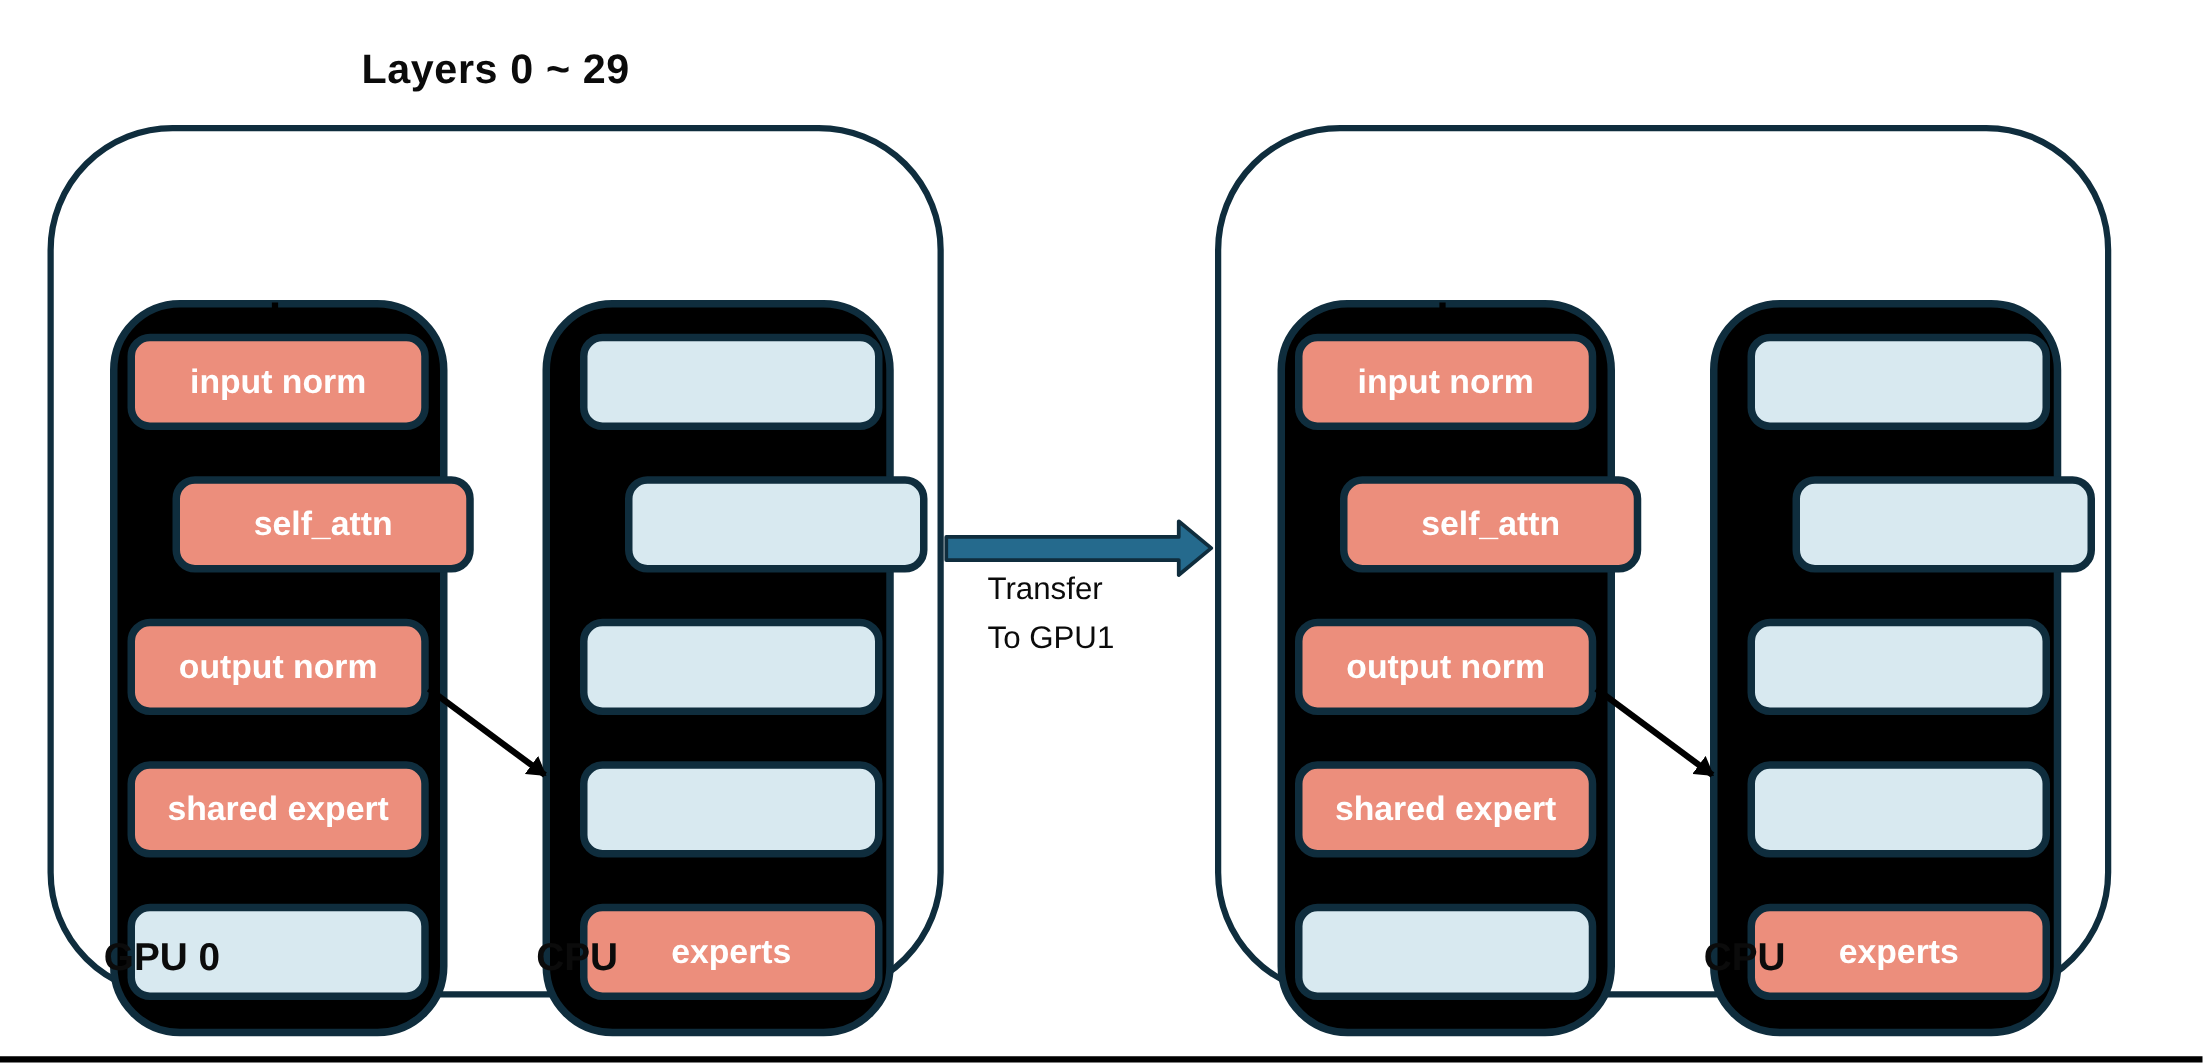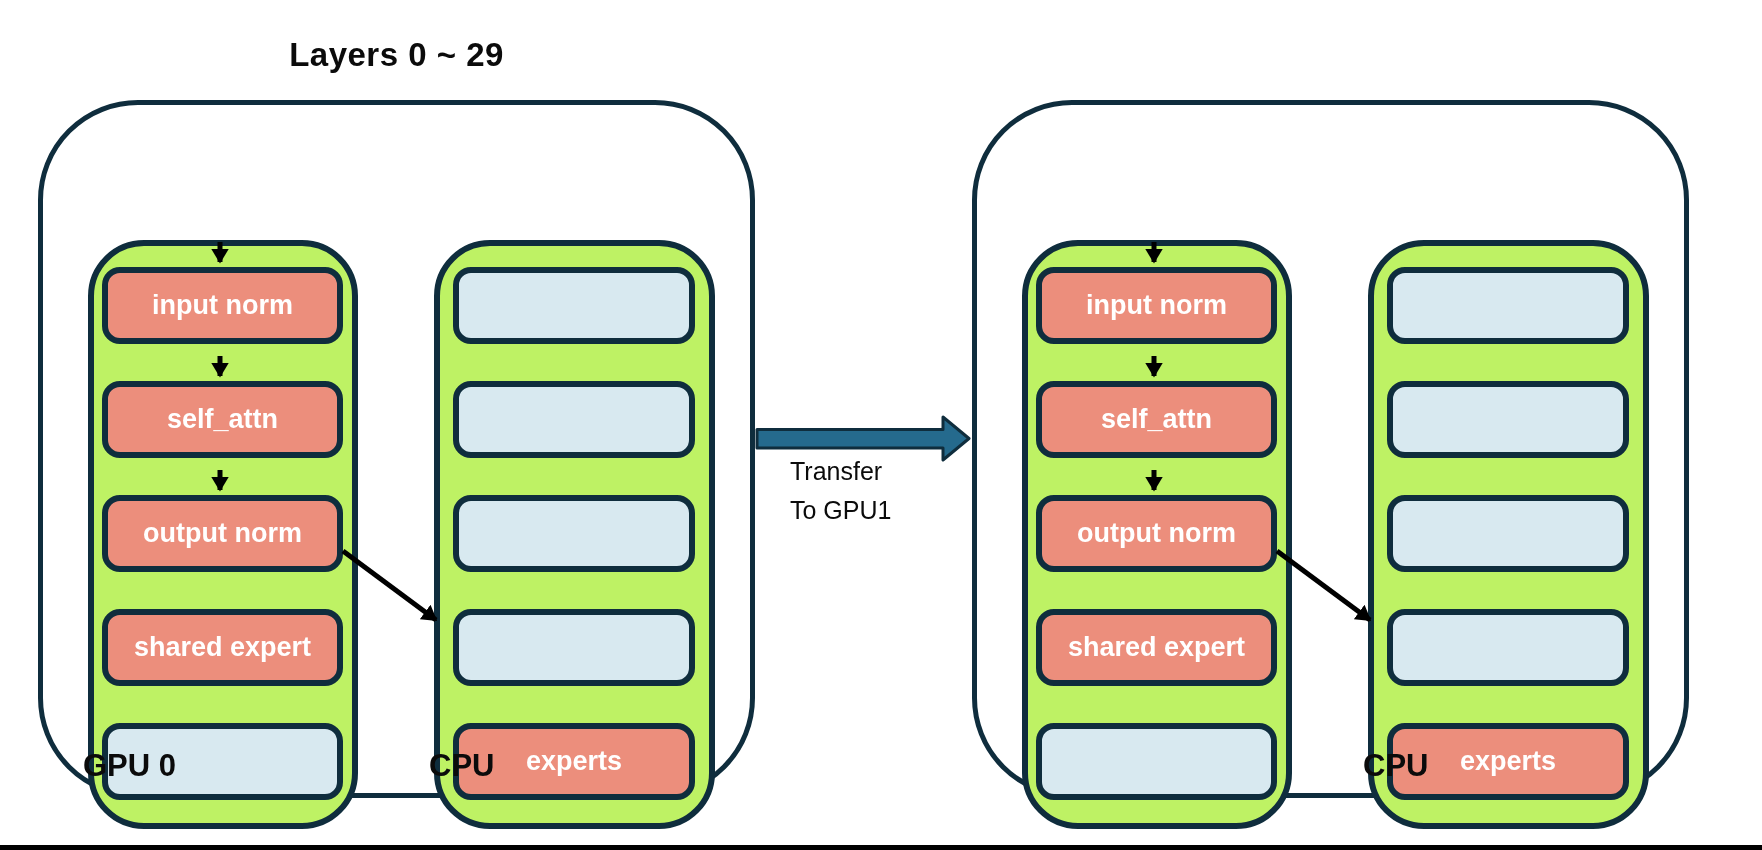--- a/index.html
+++ b/index.html
@@ -12,32 +12,32 @@
   .group-title{
     position:absolute;top:36px;left:0;width:717px;height:44px;
     text-align:center;font-size:33px;color:#0b0b0b;letter-spacing:.5px;
   }
   .outer{
     position:absolute;left:0;top:100px;width:717px;height:698px;
     border:5px solid #0F2D3D;border-radius:100px;background:#fff;box-sizing:border-box;
   }
   .device{
     position:absolute;top:135px;height:589px;
-    border:6px solid #0F2D3D;border-radius:56px;background:#bef264;box-sizing:border-box;padding-left:10px;
+    border:6px solid #0F2D3D;border-radius:56px;background:#000000;box-sizing:border-box;padding-left:10px;
   }
   .device.gpu{left:45px;width:270px;}
   .device.cpu{left:391px;width:281px;}
   .box{
     position:absolute;height:77px;border:6px solid #0F2D3D;border-radius:18px;
     box-sizing:border-box;display:flex;align-items:center;justify-content:center;
     font-size:27px;color:#ffffff;
   }
   .gpu .box{left:8px;width:241px;}
-  .cpu .box{left:13px;width:242px;}
-  .box.r0{top:21px;} .box.r1{top:135px;} .box.r2{top:249px;} .box.r3{top:363px;} .box.r4{top:477px;}
+  .cpu .box{left:24px;width:242px;}
+  .box.r0{top:21px;} .box.r1{top:135px;margin-left:36px;} .box.r2{top:249px;} .box.r3{top:363px;} .box.r4{top:477px;}
   .box.active{background:#EC8E7C;}
   .box.empty{background:#D8E9F0;}
   .device-label{
     position:absolute;top:748px;height:40px;text-align:left;
     font-size:31px;color:#0b0b0b;
   }
   .device-label.gpu-label{left:45px;width:270px;}
   .device-label.cpu-label{left:391px;width:281px;}
   .transfer-label{
     position:absolute;left:790px;top:452px;width:220px;

